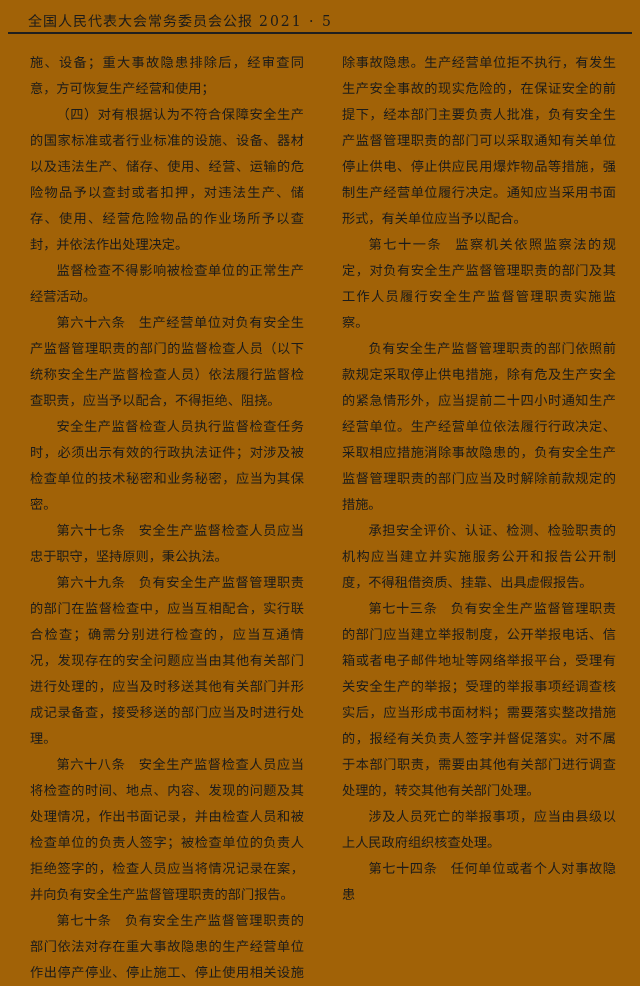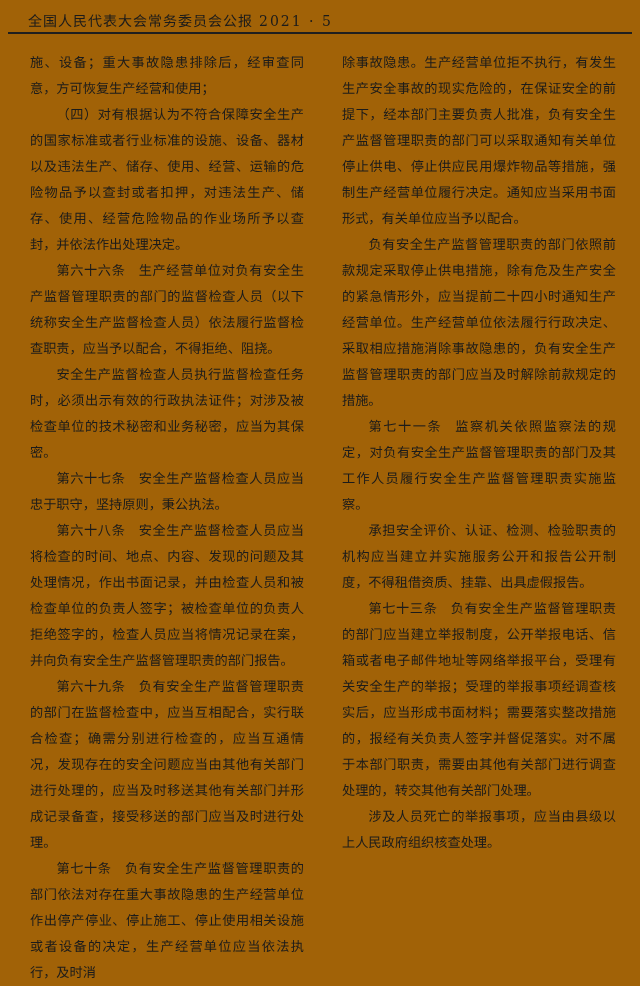--- a/index.html
+++ b/index.html
@@ -84,32 +84,34 @@
   <div class="header-text">
     <span>全国人民代表大会常务委员会公报</span><span class="header-issue">2021 · 5</span>
   </div>
 
   <div class="header-rule"></div>
 
   <div class="columns">
     <div class="col" id="col-left">
         <p class="para no-indent"><span>施、设备；重大事故隐患排除后，经审查同意，方可恢复生产经营和使用；</span></p>
         <p class="para"><span>（四）对有根据认为不符合保障安全生产的国家标准或者行业标准的设施、设备、器材以及违法生产、储存、使用、经营、运输的危险物品予以查封或者扣押，对违法生产、储存、使用、经营危险物品的作业场所予以查封，并依法作出处理决定。</span></p>
+        <p class="para"><span>监督检查不得影响被检查单位的正常生产经营活动。</span></p>
         <p class="para"><b class="term">第六十六条</b><span>生产经营单位对负有安全生产监督管理职责的部门的监督检查人员（以下统称安全生产监督检查人员）依法履行监督检查职责，应当予以配合，不得拒绝、阻挠。</span></p>
         <p class="para"><span>安全生产监督检查人员执行监督检查任务时，必须出示有效的行政执法证件；对涉及被检查单位的技术秘密和业务秘密，应当为其保密。</span></p>
         <p class="para"><b class="term">第六十七条</b><span>安全生产监督检查人员应当忠于职守，坚持原则，秉公执法。</span></p>
+        <p class="para"><b class="term">第六十九条</b><span>负有安全生产监督管理职责的部门在监督检查中，应当互相配合，实行联合检查；确需分别进行检查的，应当互通情况，发现存在的安全问题应当由其他有关部门进行处理的，应当及时移送其他有关部门并形成记录备查，接受移送的部门应当及时进行处理。</span></p>
         <p class="para"><b class="term">第六十八条</b><span>安全生产监督检查人员应当将检查的时间、地点、内容、发现的问题及其处理情况，作出书面记录，并由检查人员和被检查单位的负责人签字；被检查单位的负责人拒绝签字的，检查人员应当将情况记录在案，并向负有安全生产监督管理职责的部门报告。</span></p>
-        <p class="para"><b class="term">第六十九条</b><span>负有安全生产监督管理职责的部门在监督检查中，应当互相配合，实行联合检查；确需分别进行检查的，应当互通情况，发现存在的安全问题应当由其他有关部门进行处理的，应当及时移送其他有关部门并形成记录备查，接受移送的部门应当及时进行处理。</span></p>
         <p class="para"><b class="term">第七十条</b><span>负有安全生产监督管理职责的部门依法对存在重大事故隐患的生产经营单位作出停产停业、停止施工、停止使用相关设施或者设备的决定，生产经营单位应当依法执行，及时消</span></p>
       </div>
     <div class="col" id="col-right">
         <p class="para no-indent"><span>除事故隐患。生产经营单位拒不执行，有发生生产安全事故的现实危险的，在保证安全的前提下，经本部门主要负责人批准，负有安全生产监督管理职责的部门可以采取通知有关单位停止供电、停止供应民用爆炸物品等措施，强制生产经营单位履行决定。通知应当采用书面形式，有关单位应当予以配合。</span></p>
+        <p class="para"><b class="term">第七十一条</b><span>监察机关依照监察法的规定，对负有安全生产监督管理职责的部门及其工作人员履行安全生产监督管理职责实施监察。</span></p>
         <p class="para"><span>负有安全生产监督管理职责的部门依照前款规定采取停止供电措施，除有危及生产安全的紧急情形外，应当提前二十四小时通知生产经营单位。生产经营单位依法履行行政决定、采取相应措施消除事故隐患的，负有安全生产监督管理职责的部门应当及时解除前款规定的措施。</span></p>
-        <p class="para"><b class="term">第七十一条</b><span>监察机关依照监察法的规定，对负有安全生产监督管理职责的部门及其工作人员履行安全生产监督管理职责实施监察。</span></p>
         <p class="para"><span>承担安全评价、认证、检测、检验职责的机构应当建立并实施服务公开和报告公开制度，不得租借资质、挂靠、出具虚假报告。</span></p>
         <p class="para"><b class="term">第七十三条</b><span>负有安全生产监督管理职责的部门应当建立举报制度，公开举报电话、信箱或者电子邮件地址等网络举报平台，受理有关安全生产的举报；受理的举报事项经调查核实后，应当形成书面材料；需要落实整改措施的，报经有关负责人签字并督促落实。对不属于本部门职责，需要由其他有关部门进行调查处理的，转交其他有关部门处理。</span></p>
         <p class="para"><span>涉及人员死亡的举报事项，应当由县级以上人民政府组织核查处理。</span></p>
+        <p class="para"><b class="term">第七十四条</b><span>任何单位或者个人对事故隐患</span></p>
       </div>
   </div>
 
   <div class="footer">— 1020 —</div>
 
 </div>
 
 </body></html>

